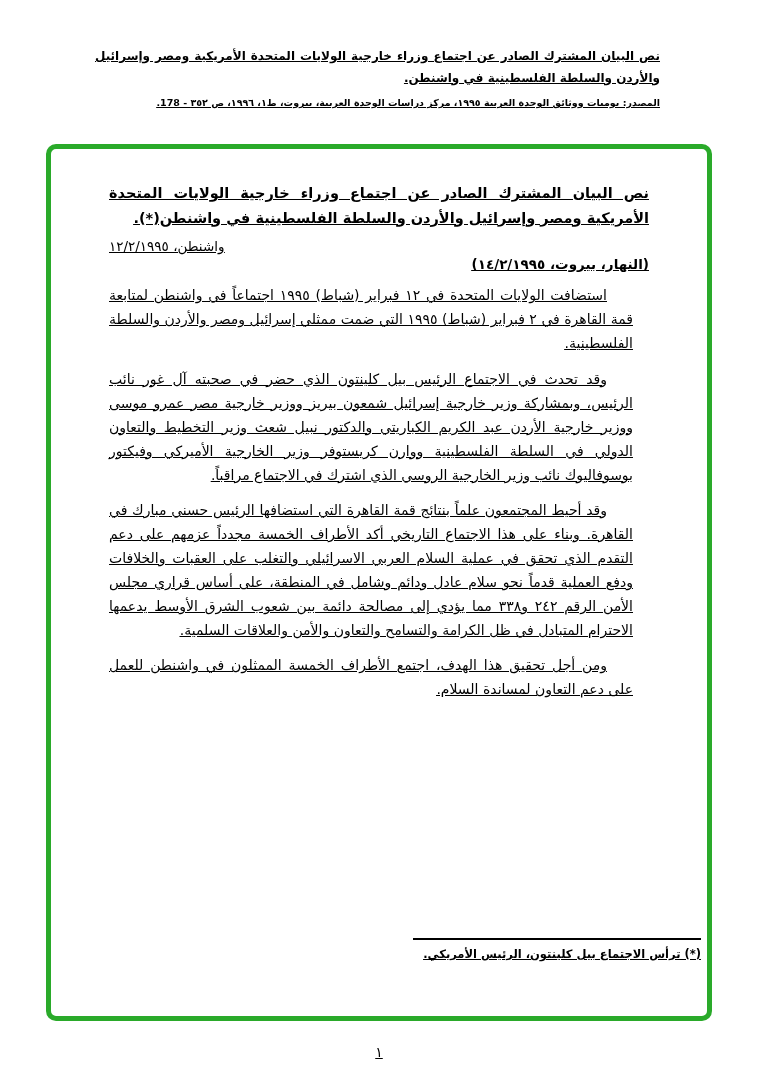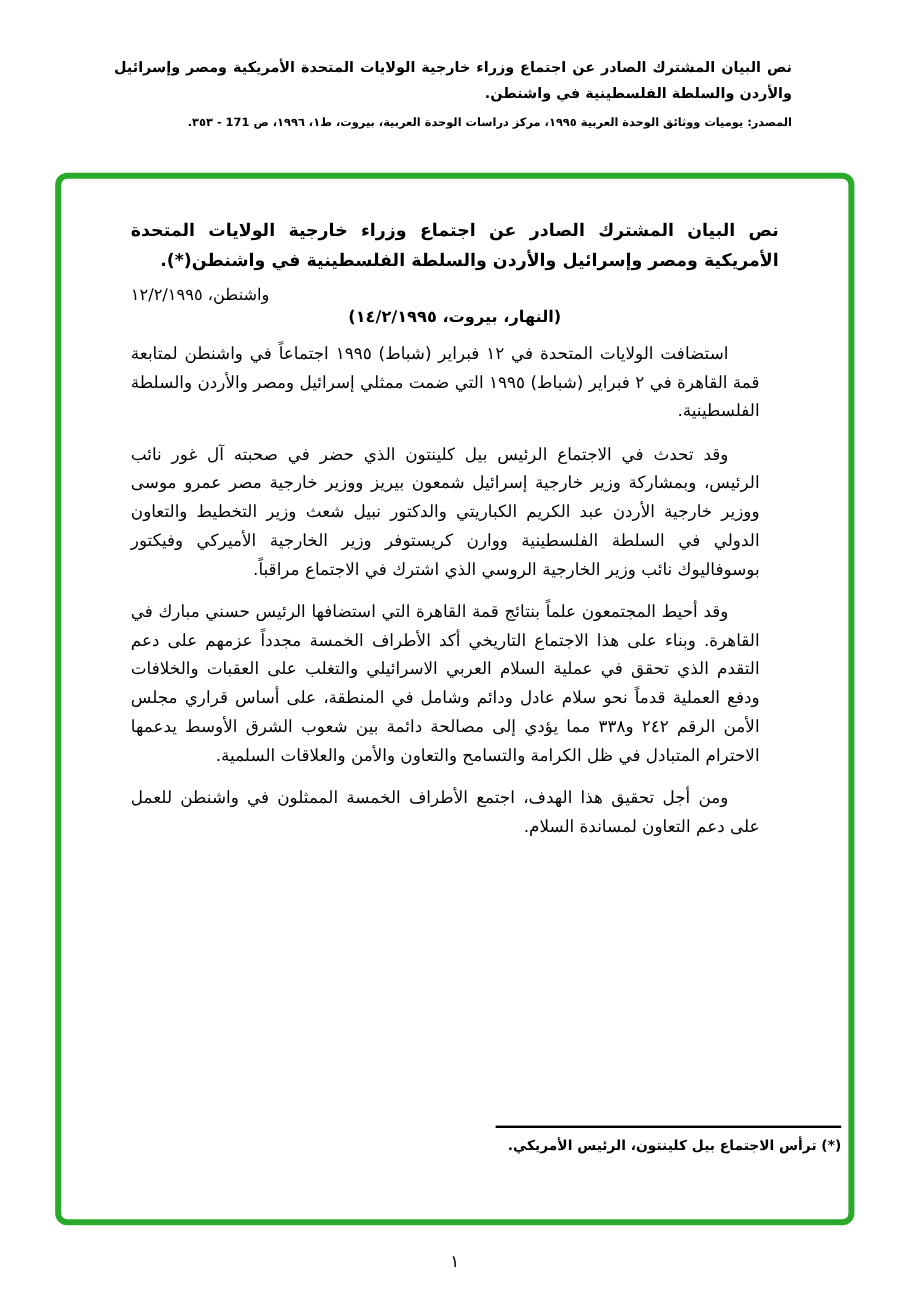--- a/index.html
+++ b/index.html
@@ -1,16 +1,16 @@
 <!DOCTYPE html>
 <html lang="ar" dir="rtl" style="--border-green: #2aaa2a; --footnote-rule: #000000;"><head>
 <meta charset="utf-8">
 <style>
   :root { --border-green: #2aaa2a; --footnote-rule: #000000; }
-  * { box-sizing: border-box; }
+  * { box-sizing: border-box; text-decoration: underline; }
   html, body { margin: 0; padding: 0; }
   body {
     width: 758px;
     height: 1078px;
     background: #ffffff;
     color: #000000;
     font-family: "DejaVu Sans", sans-serif;
     direction: rtl;
     position: relative;
     overflow: hidden;
@@ -59,21 +59,21 @@
     text-align: justify;
   }
   .doc-dateline {
     font-size: 13.5px;
     margin-top: 8px;
     text-align: left;
   }
   .doc-newspaper {
     font-size: 13.5px;
     font-weight: 700;
-    text-align: center;
+    text-align: right;
     margin-top: 2px;
   }
   .doc-paragraph {
     font-size: 14px;
     line-height: 1.72;
     text-align: justify;
     text-indent: 26px;
     margin: 11px 16px 0 0;
   }
 
@@ -105,21 +105,21 @@
     font-size: 14px;
   }
 </style>
 </head>
 <body>
 
 <div class="page">
 
   <header class="page-header">
     <div class="header-title">نص البيان المشترك الصادر عن اجتماع وزراء خارجية الولايات المتحدة الأمريكية ومصر وإسرائيل والأردن والسلطة الفلسطينية في واشنطن.</div>
-    <div class="header-source">المصدر: يوميات ووثائق الوحدة العربية ١٩٩٥،  مركز دراسات الوحدة العربية، بيروت، ط١، ١٩٩٦، ص 171 - ٣٥٣.</div>
+    <div class="header-source">المصدر: يوميات ووثائق الوحدة العربية ١٩٩٥،  مركز دراسات الوحدة العربية، بيروت، ط١، ١٩٩٦، ص ٣٥٢ - 178.</div>
   </header>
 
   <section class="doc-box">
     <div class="doc-content">
 
       <h1 class="doc-title">نص البيان المشترك الصادر عن اجتماع وزراء خارجية الولايات المتحدة الأمريكية ومصر وإسرائيل والأردن والسلطة الفلسطينية في واشنطن(*).</h1>
 
       <div class="doc-dateline">واشنطن، ١٢/٢/١٩٩٥</div>
 
       <div class="doc-newspaper">(النهار، بيروت، ١٤/٢/١٩٩٥)</div>

